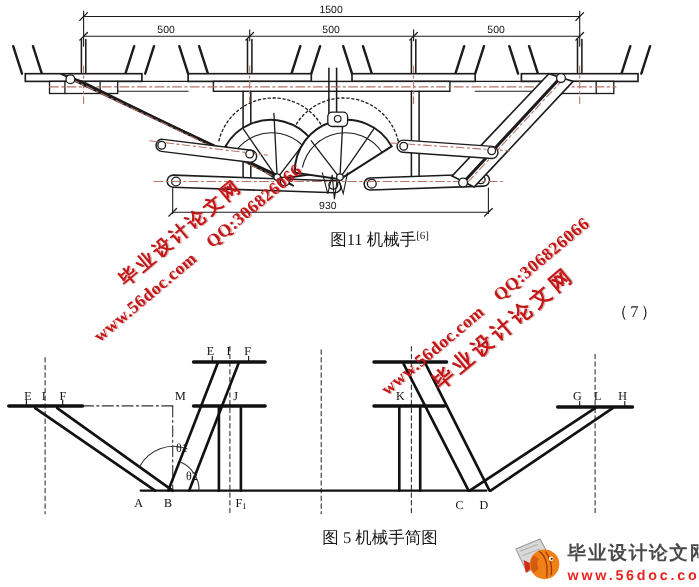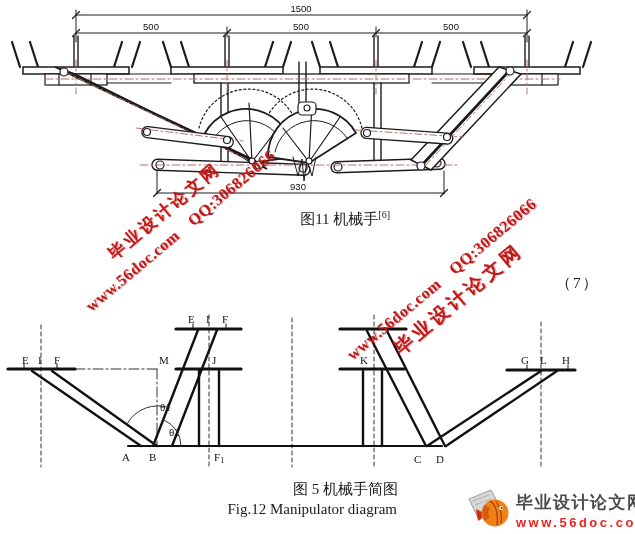--- a/index.html
+++ b/index.html
@@ -268,21 +268,20 @@
 </svg>
 
 
 <div class="cap" style="left:170px;top:209px;width:220px;">
   <span>图11  机械手</span><sup>[6]</sup>
 </div>
 
 <div class="eqnum" style="left:556px;top:274px;">（7）</div>
 
 <div class="cap" style="left:178px;top:480px;width:220px;">图 5  机械手简图</div>
-<div class="cap" style="left:177px;top:501px;width:220px;">Fig.12 Manipulator diagram</div>
 
 
 <div class="wm" style="left:22px;top:196px;width:300px;">
   <span class="cjk">毕业设计论文网</span>
   <span class="lat">www.56doc.com　QQ:306826066</span>
 </div>
 <div class="wm wm2" style="left:301px;top:264px;width:300px;">
   <span class="lat">www.56doc.com　QQ:306826066</span>
   <span class="cjk">毕业设计论文网</span>
 </div>

